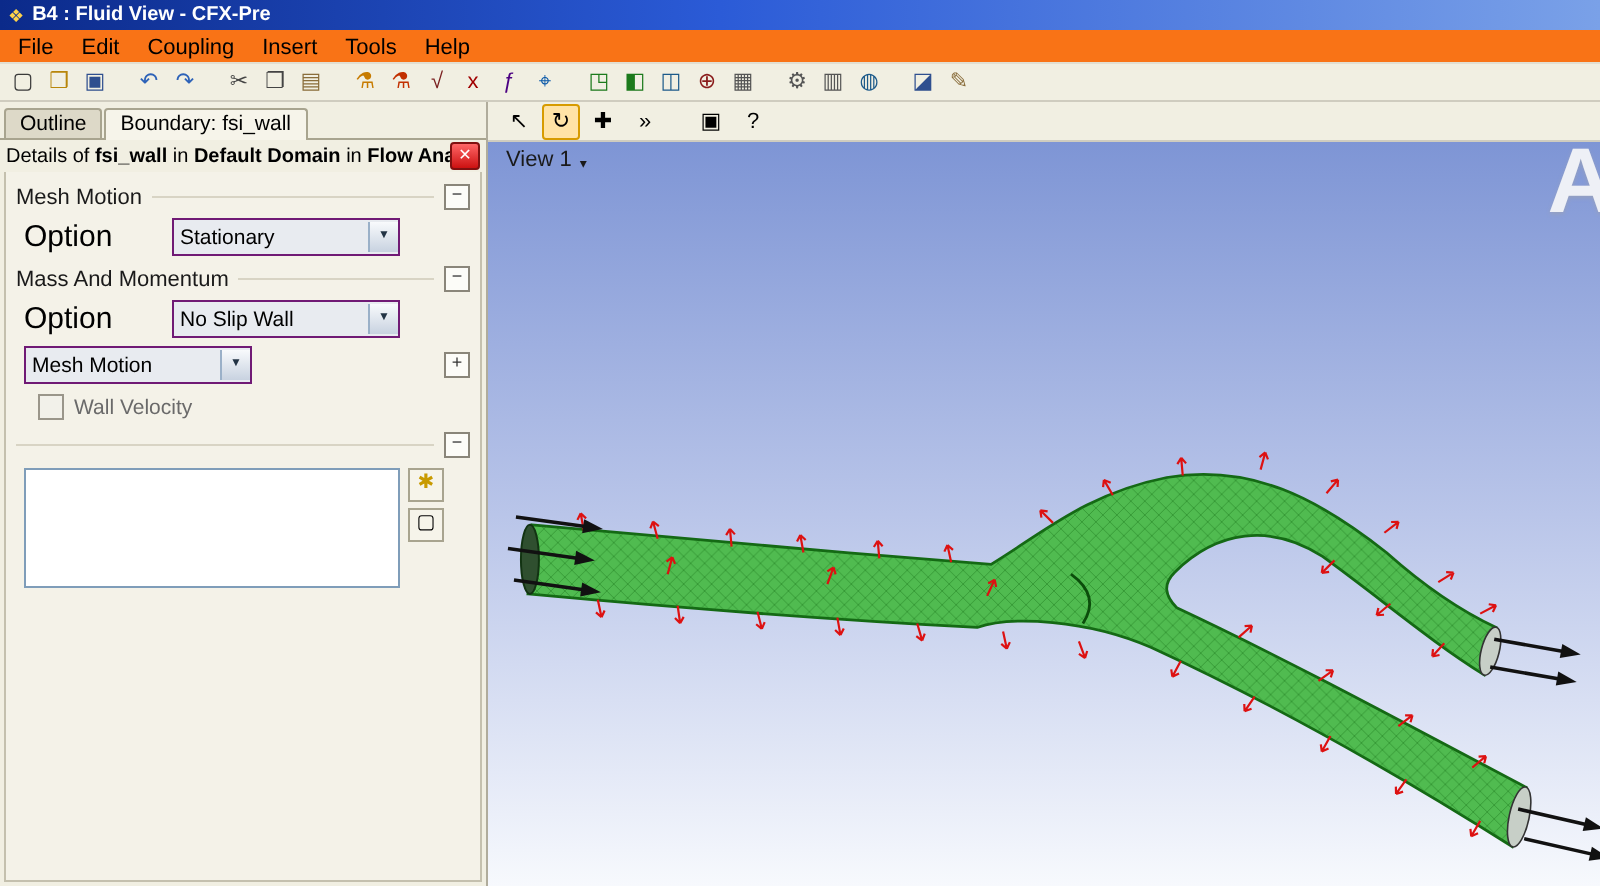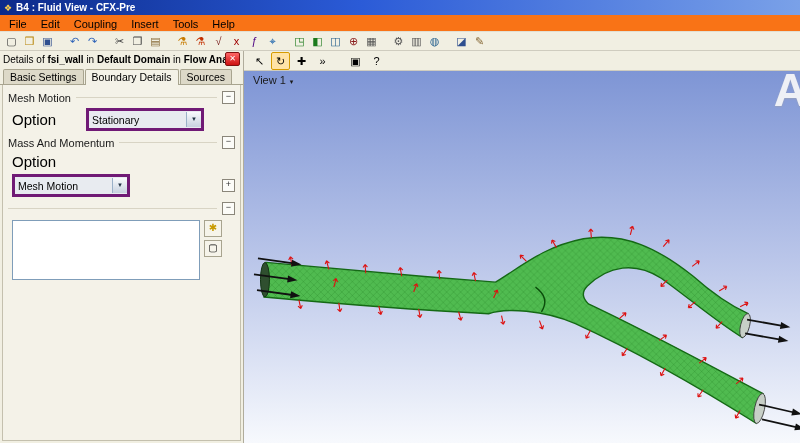--- a/index.html
+++ b/index.html
@@ -23,21 +23,21 @@
   .subtabs{height:17px;flex:0 0 17px;display:flex;align-items:flex-end;padding-left:3px;gap:1px;border-bottom:1px solid #a8a48f}
   .stab{padding:1px 6px 1px;border:1px solid #a8a48f;border-bottom:none;border-radius:2px 2px 0 0;background:#ddd9c8;font-size:10.5px;white-space:nowrap}
   .stab.active{background:#f4f2e8;position:relative;top:1px;padding-bottom:2px}
   .form{flex:1;margin:0 2px 2px;background:#f4f2e8;border:1px solid #c4c0ae;border-top:none;padding-top:3px;min-height:0}
   .sec{display:flex;align-items:center;padding:3px 5px 2px;gap:5px}
   .sec-t{white-space:nowrap;color:#1a1a1a}
   .sec-line{flex:1;border-top:1px solid #d8d4c4;height:0}
   .tgl{width:11px;height:11px;flex:0 0 11px;border:1px solid #8a867a;background:#fcfcf8;font-size:9px;line-height:9px;text-align:center;color:#333;cursor:default}
   .row{display:flex;align-items:center;padding:2px 5px 2px 9px}
   .row label{width:74px;flex:0 0 74px;font-size:15px}
-  .combo{width:112px;height:17px;display:flex;align-items:center;background:#e8ebf0;border:3px solid #701a75;cursor:default}
+  .combo{width:112px;height:17px;display:flex;align-items:center;background:#e8ebf0;border:1px solid #701a75;cursor:default}
   .cval{flex:1;padding:0 3px;font-size:10.5px;white-space:nowrap;overflow:hidden}
   .cbtn{width:14px;height:15px;flex:0 0 14px;background:linear-gradient(#f8fafc,#c8d2e0);border-left:1px solid #9ab0c8;font-size:6px;line-height:15px;text-align:center;color:#234}
   .tgl.end{margin-left:auto}
   .chkrow{display:flex;align-items:center;gap:5px;padding:3px 5px 3px 16px}
   .chk{width:11px;height:11px;flex:0 0 11px;border:1px solid #9a968a;background:#f2f1ea}
   .chklabel{color:#6a6a6a;font-size:10.5px}
   .listrow{display:flex;align-items:flex-start;padding:3px 5px 0 9px}
   .listbox{width:186px;height:58px;background:#fff;border:1px solid #7f9db9}
   .side{display:flex;flex-direction:column;gap:3px;margin-left:4px}
   .sbtn{width:16px;height:15px;border:1px solid #a8a48f;background:#f6f4ea;font-size:10px;line-height:13px;text-align:center;cursor:default}
@@ -95,31 +95,30 @@
       <span class="tool-btn gap" style="color: rgb(85, 85, 85);">⚙</span>
       <span class="tool-btn" style="color: rgb(85, 85, 85);">▥</span>
       <span class="tool-btn" style="color: rgb(28, 90, 138);">◍</span>
       <span class="tool-btn gap" style="color: rgb(47, 79, 143);">◪</span>
       <span class="tool-btn" style="color: rgb(138, 109, 59);">✎</span>
   </div>
 
   <div class="content">
 
     <div class="left-panel">
+      <div class="ltabs">
+        <span class="ltab">Outline</span>
+        <span class="ltab active">Boundary: fsi_wall</span>
+      </div>
 
       <div class="details-row">
         <span class="dtext"><span>Details of </span><b>fsi_wall</b><span> in </span><b>Default Domain</b><span> in </span><b>Flow Analysis 1</b></span>
         <span class="close-btn">✕</span>
       </div>
 
-      <div class="subtabs">
-        <span class="stab">Basic Settings</span>
-        <span class="stab active">Boundary Details</span>
-        <span class="stab">Sources</span>
-      </div>
 
       <div class="form">
 
         <div class="sec">
           <span class="sec-t">Mesh Motion</span>
           <span class="sec-line"></span>
           <span class="tgl">−</span>
         </div>
         <div class="row">
           <label>Option</label>
@@ -129,27 +128,35 @@
           </span>
         </div>
 
         <div class="sec">
           <span class="sec-t">Mass And Momentum</span>
           <span class="sec-line"></span>
           <span class="tgl">−</span>
         </div>
         <div class="row">
           <label>Option</label>
+          <span class="combo">
+            <span class="cval">No Slip Wall</span>
+            <span class="cbtn">▼</span>
+          </span>
         </div>
         <div class="row">
           <span class="combo">
             <span class="cval">Mesh Motion</span>
             <span class="cbtn">▼</span>
           </span>
           <span class="tgl end">+</span>
+        </div>
+        <div class="chkrow">
+          <span class="chk"></span>
+          <span class="chklabel">Wall Velocity</span>
         </div>
 
         <div class="sec">
           <span class="sec-line"></span>
           <span class="tgl">−</span>
         </div>
         <div class="listrow">
           <div class="listbox"></div>
           <div class="side">
             <span class="sbtn gold">✱</span>

